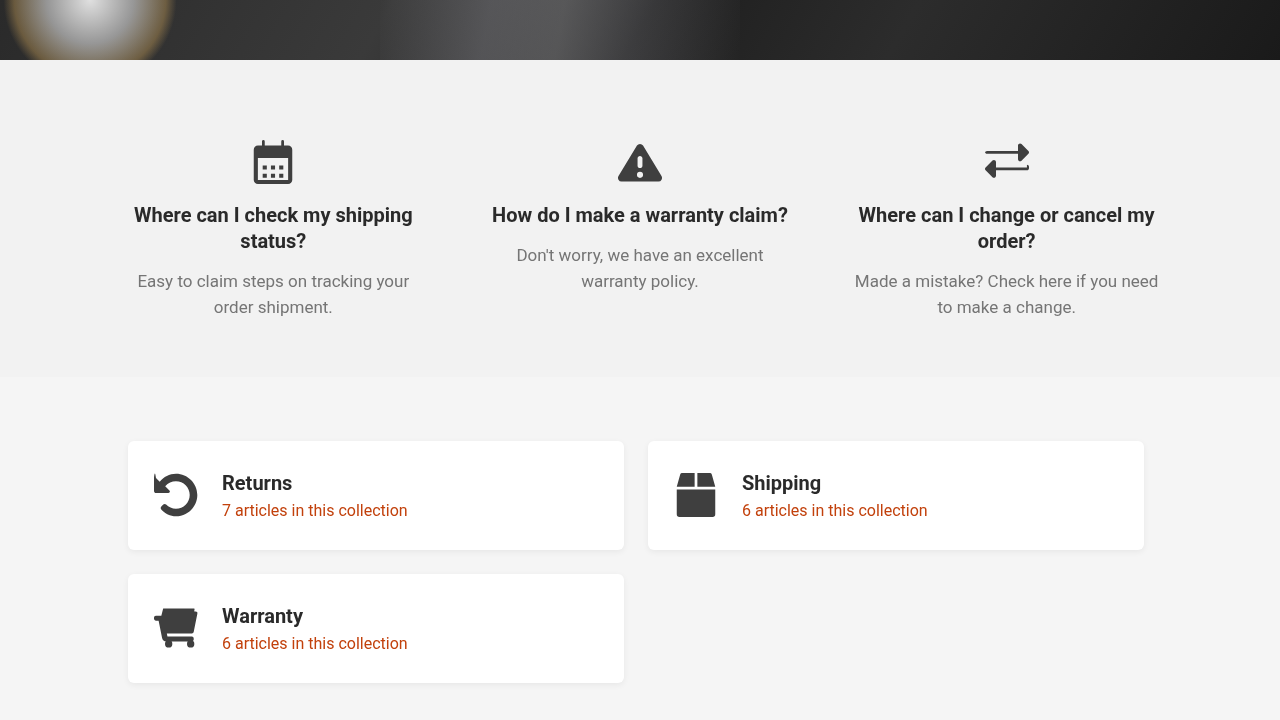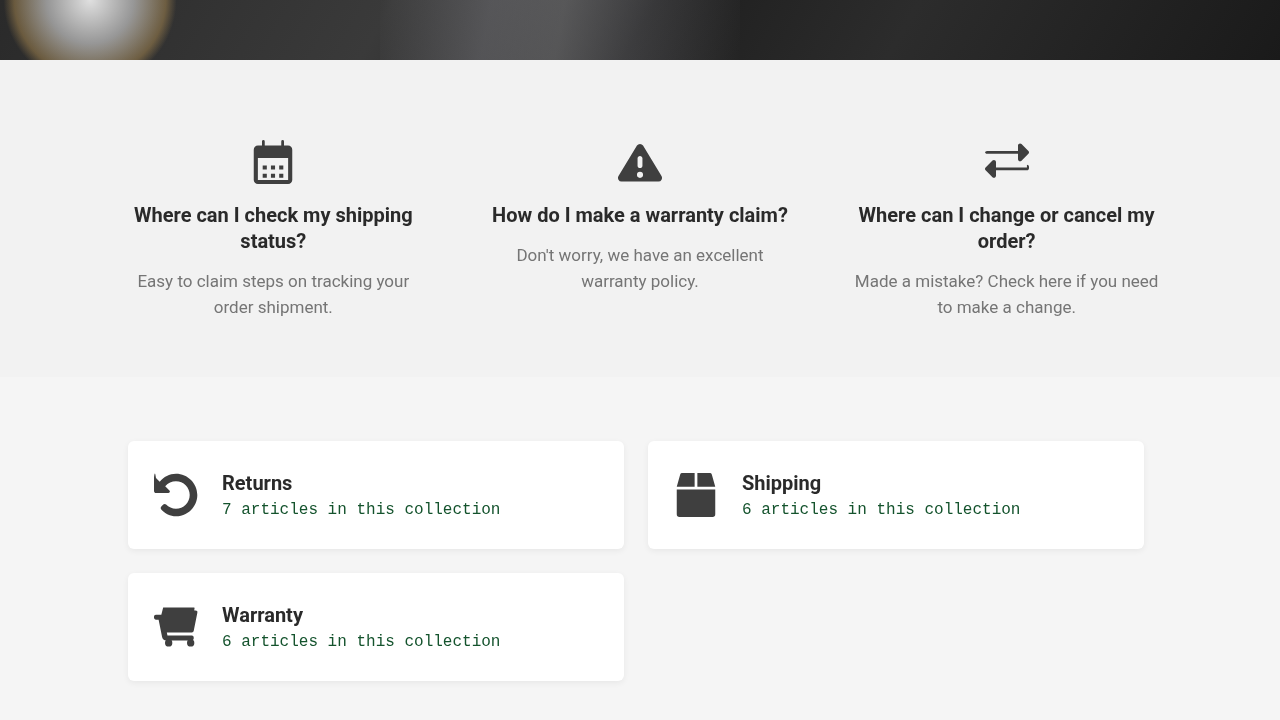--- a/index.html
+++ b/index.html
@@ -100,22 +100,21 @@
     flex: 0 0 44px;
   }
   .card h4 {
     font-size: 20px;
     font-weight: 700;
     color: #2a2a2a;
     margin-bottom: 6px;
   }
   .card .meta {
     font-size: 16px;
-    color: #14532d;
-    font-family: Liberation Mono, monospace;
+    color: #c2410c;
   }
 
   svg { width: 100%; height: 100%; display: block; }
 </style>
 </head>
 <body>
 
 <div class="hero"></div>
 
 <section class="featured">

